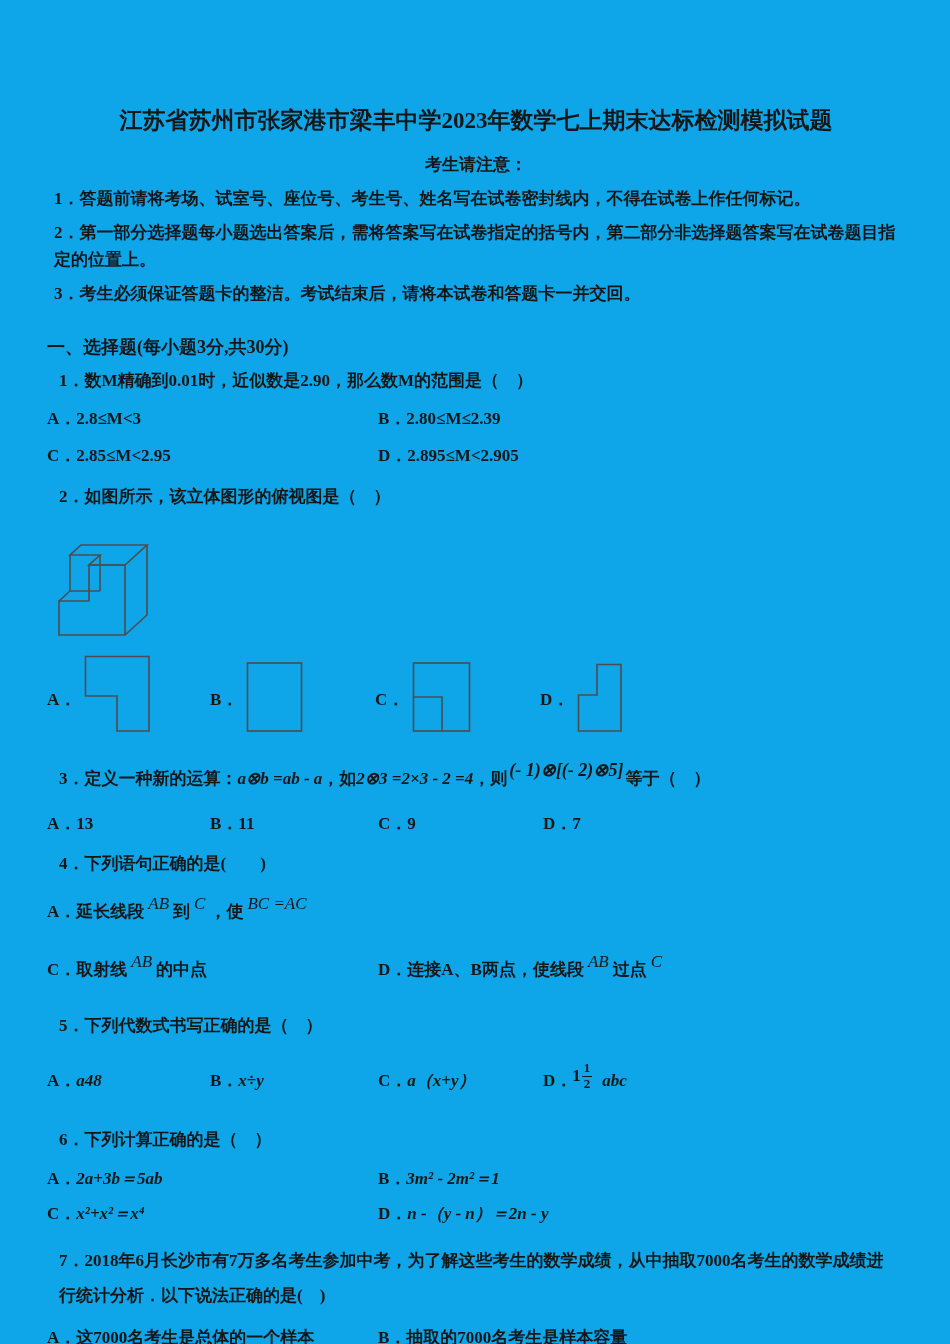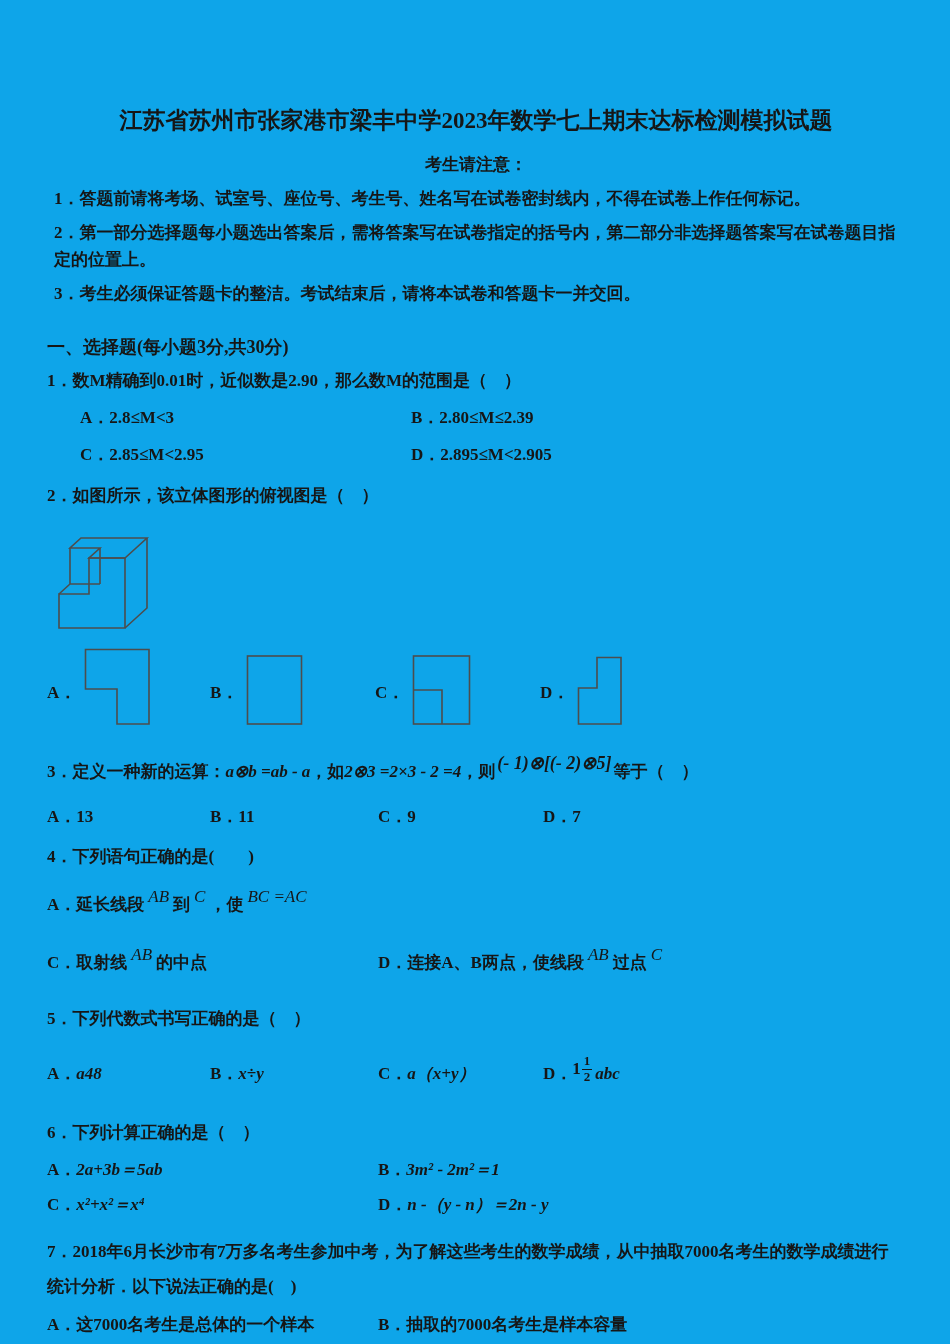--- a/index.html
+++ b/index.html
@@ -14,21 +14,21 @@
     overflow:hidden;
   }
   .content {padding:106px 45px 0 47px;}
   .title {
     margin:0; text-align:center;
     font-size:23px; line-height:30px; font-weight:700;
   }
   .nh {margin:16px 0 0 0; font-size:17px; line-height:26px;text-align:center;}
   .ni {margin:7px; font-size:17px; line-height:27px;}
   .section-heading {margin:26px 0 0 0; font-size:18px; line-height:28px;}
-  .stem {margin:0; font-size:17px; line-height:28px;}
+  .stem {margin:12px; font-size:17px; line-height:28px;}
   .opts2 {display:grid; grid-template-columns:331px auto; font-size:17px; line-height:24px;}
   .opts2x2 {display:grid; grid-template-columns:331px auto; row-gap:13px; font-size:17px; line-height:24px;}
   .opts4 {display:grid; grid-template-columns:163px 168px 165px auto; font-size:17px; line-height:24px;}
   .opt {white-space:nowrap;}
   .ol {font-weight:700;}
   
   .mi  {font-family:"Liberation Serif", serif; font-style:italic; font-weight:700;}
   .mib {font-family:"Liberation Serif", serif; font-style:italic; font-weight:700;}
   .raised {position:relative; top:-8px; padding:0 2px; font-size:18px;}
   .m4 {font-family:"Liberation Serif", serif; font-style:italic; font-weight:400;
@@ -58,21 +58,21 @@
       <p class="nh">考生请注意：</p>
       <p class="ni">1．答题前请将考场、试室号、座位号、考生号、姓名写在试卷密封线内，不得在试卷上作任何标记。</p>
       <p class="ni">2．第一部分选择题每小题选出答案后，需将答案写在试卷指定的括号内，第二部分非选择题答案写在试卷题目指定的位置上。</p>
       <p class="ni">3．考生必须保证答题卡的整洁。考试结束后，请将本试卷和答题卡一并交回。</p>
     </div>
 
     <p class="section-heading">一、选择题(每小题3分,共30分)</p>
 
     <div>
       <p class="stem" style="margin-top:6px;">1．数M精确到0.01时，近似数是2.90，那么数M的范围是（　）</p>
-      <div class="opts2x2" style="margin-top:11px;margin-left:33px;">
+      <div class="opts2x2" style="margin-top:11px;">
         <span class="opt"><span class="ol">A．</span><span>2.8≤M&lt;3</span></span>
         <span class="opt"><span class="ol">B．</span><span>2.80≤M≤2.39</span></span>
         <span class="opt"><span class="ol">C．</span><span>2.85≤M&lt;2.95</span></span>
         <span class="opt"><span class="ol">D．</span><span>2.895≤M&lt;2.905</span></span>
       </div>
     </div>
 
     <div>
       <p class="stem" style="margin-top:15px;">2．如图所示，该立体图形的俯视图是（　）</p>
       <div class="figure-wrap">
@@ -138,21 +138,21 @@
       <div class="opts4" style="margin-top:20px; line-height:42px; align-items:end;">
         <span class="opt"><span class="ol">A．</span><span class="mib">a48</span></span>
         <span class="opt"><span class="ol">B．</span><span class="mib">x÷y</span></span>
         <span class="opt"><span class="ol">C．</span><span class="mib">a（x+y）</span></span>
         <span class="opt"><span class="ol">D．</span><span class="mixed">
               <span>1</span>
               <span class="frac">
                 <span class="num">1</span>
                 <span class="den">2</span>
               </span>
-            </span><span class="mib" style="margin-left:3px;">abc</span></span>
+            </span><span class="mib" style="margin-left:10px;">abc</span></span>
       </div>
     </div>
 
     <div>
       <p class="stem" style="margin-top:24px;">6．下列计算正确的是（　）</p>
       <div class="opts2" style="margin-top:10px; line-height:26px;">
         <span class="opt"><span class="ol">A．</span><span class="mib">2a+3b＝5ab</span></span>
         <span class="opt"><span class="ol">B．</span><span class="mib">3m² - 2m²＝1</span></span>
       </div>
       <div class="opts2" style="margin-top:9px; line-height:26px;">

